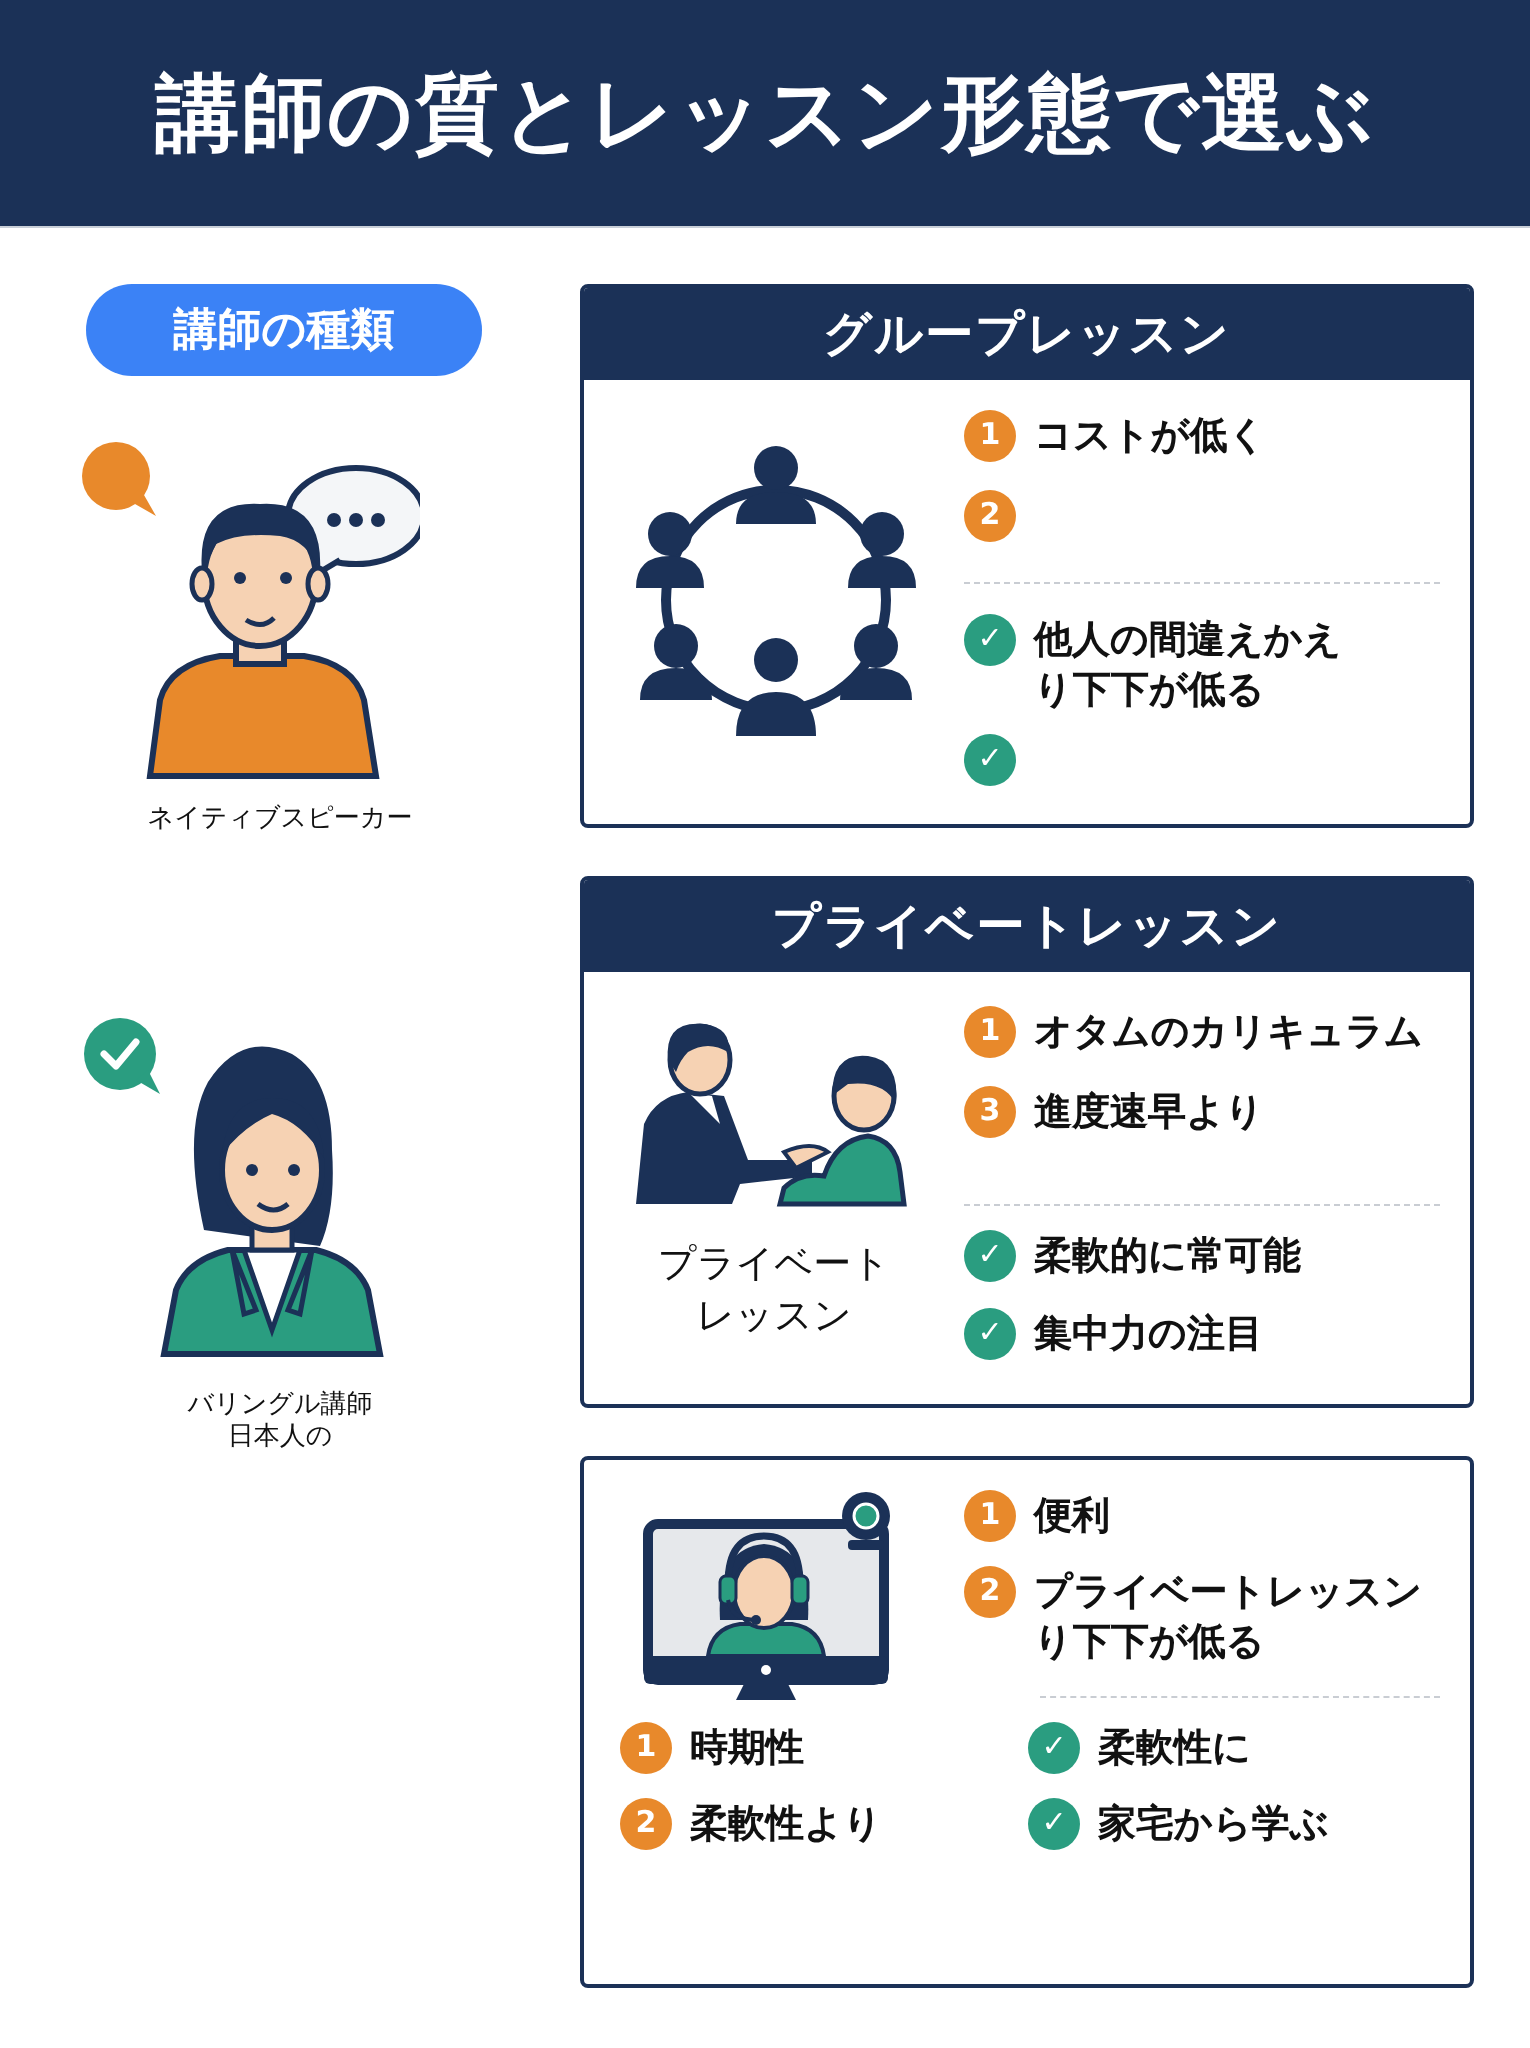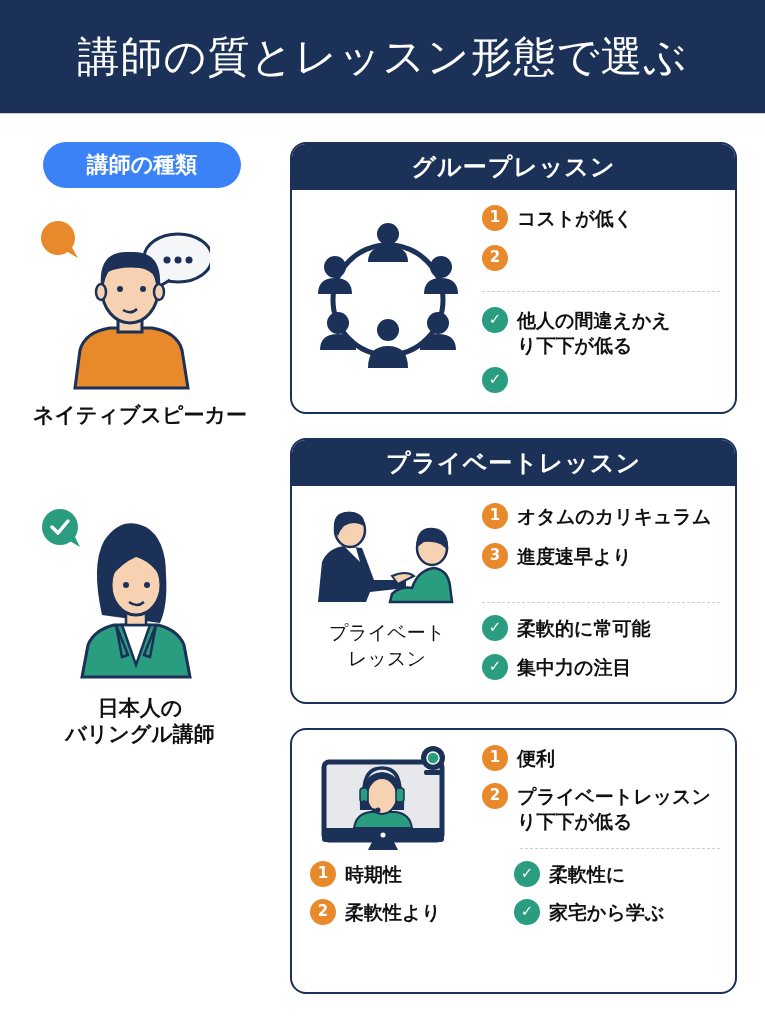--- a/index.html
+++ b/index.html
@@ -10,37 +10,37 @@
     color: #111111;
     position: relative;
   }
   .header {
     position: absolute; left: 0; top: 0; width: 765px; height: 114px;
     background: #1b3157;
     display: flex; align-items: center; justify-content: center;
     border-bottom: 1px solid #c9cfd8;
   }
   .header h1 {
-    color: #ffffff; font-size: 42px; font-weight: normal; letter-spacing: 1px;
+    color: #ffffff; font-size: 42px; font-weight: bold; letter-spacing: 1px;
   }
   
   .pill {
     position: absolute; left: 43px; top: 142px; width: 198px; height: 46px;
     background: #3b82f6; border-radius: 23px;
     display: flex; align-items: center; justify-content: center;
     color: #fff; font-size: 22px; font-weight: bold;
   }
   .person { position: absolute; }
   .label-left {
-    position: absolute; text-align: center; font-weight: bold; font-size: 21px; line-height: 1.25; color: #111;
+    position: absolute; text-align: center; font-weight: normal; font-size: 13px; line-height: 1.25; color: #111;
   }
   
   .card {
     position: absolute; left: 290px; width: 447px;
-    border: 2.5px solid #1b3157; border-radius: 16px; overflow: hidden; background: #fff;
+    border: 2.5px solid #1b3157; border-radius: 4px; overflow: hidden; background: #fff;
   }
   .card-head {
     height: 46px; background: #1b3157; color: #fff;
     display: flex; align-items: center; justify-content: center;
     font-size: 24px; font-weight: bold; letter-spacing: 1px;
   }
   .card-body { position: relative; }
   .item {
     position: absolute; display: flex; align-items: flex-start; gap: 9px;
     font-size: 19px; font-weight: bold; line-height: 1.3;
@@ -109,22 +109,22 @@
     <path d="M80 120 L92 150 L86 152 Z M120 120 L108 150 L114 152 Z" fill="#2a9d80" stroke="#1b3157" stroke-width="2.5"></path>
     <rect x="90" y="100" width="20" height="20" fill="#f6d2b3" stroke="#1b3157" stroke-width="2.5"></rect>
     <ellipse cx="100" cy="80" rx="25" ry="30" fill="#f6d2b3" stroke="#1b3157" stroke-width="3"></ellipse>
     <path d="M75 72 Q78 44 100 44 Q124 44 126 74 Q115 56 100 52 Q86 58 75 72 Z" fill="#1b3157"></path>
     <circle cx="90" cy="80" r="3" fill="#1b3157"></circle>
     <circle cx="111" cy="80" r="3" fill="#1b3157"></circle>
     <path d="M93 97 Q101 103 108 97" fill="none" stroke="#1b3157" stroke-width="2.5"></path>
   </g>
 </svg>
 <div class="label-left" style="left:20px;top:695px;width:240px">
+  <div>バリングル講師</div>
   <div>日本人の</div>
-  <div>バリングル講師</div>
 </div>
 
 <div class="card" style="top:142px;height:272px">
   <div class="card-head">グループレッスン</div>
   <div class="card-body" style="height:222px">
     <svg style="position:absolute;left:26px;top:30px" width="140" height="160" viewBox="0 0 140 160">
       <circle cx="70" cy="80" r="55" fill="none" stroke="#1b3157" stroke-width="5"></circle>
       <g fill="#1b3157">
         <circle cx="70" cy="14" r="11"></circle>
           <path d="M50 42 Q50 26 70 26 Q90 26 90 42 Z"></path>

